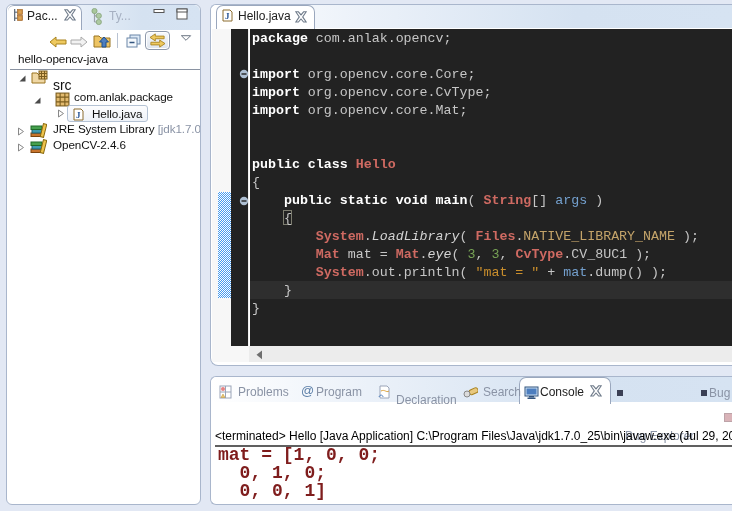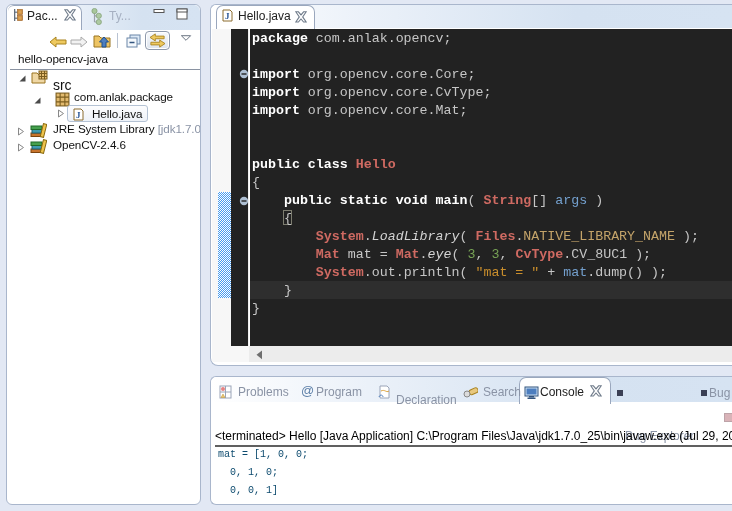--- a/index.html
+++ b/index.html
@@ -255,16 +255,16 @@
   <div class="abs" style="left:406px; top:12.5px; width:6px; height:6px; background:#3a3f54;"></div>
   <div class="abs tabtxt graytxt" style="left:414px; top:9px;margin-top:43px;">Bug Explorer</div>
   <div class="abs" style="left:490px; top:12.5px; width:6px; height:6px; background:#3a3f54;"></div>
   <div class="abs tabtxt graytxt" style="left:498px; top:9px;">Bug</div>
 
   <div class="abs" style="left:513px; top:36px; width:9px; height:9px; background:#d9b3b8; border:1px solid #bda3a8;"></div>
 
   <div class="abs" style="left:4px; top:52px; font-size:12px; color:#000; white-space:nowrap;">&lt;terminated&gt; Hello [Java Application] C:\Program Files\Java\jdk1.7.0_25\bin\javaw.exe (Jul 29, 20</div>
   <div class="abs" style="left:4px; top:68px; width:518px; height:1.5px; background:#606060;"></div>
 
-  <pre class="abs" style="left:7px; top:69px; font-size:10px; line-height:18px; color:#0c4a6e;">mat = [1, 0, 0;
+  <pre class="abs" style="left:7px; top:69px; font-size:18px; line-height:18px; color:#7f1d1d;font-weight:bold;">mat = [1, 0, 0;
   0, 1, 0;
   0, 0, 1]</pre>
 </div>
 
 </body></html>

